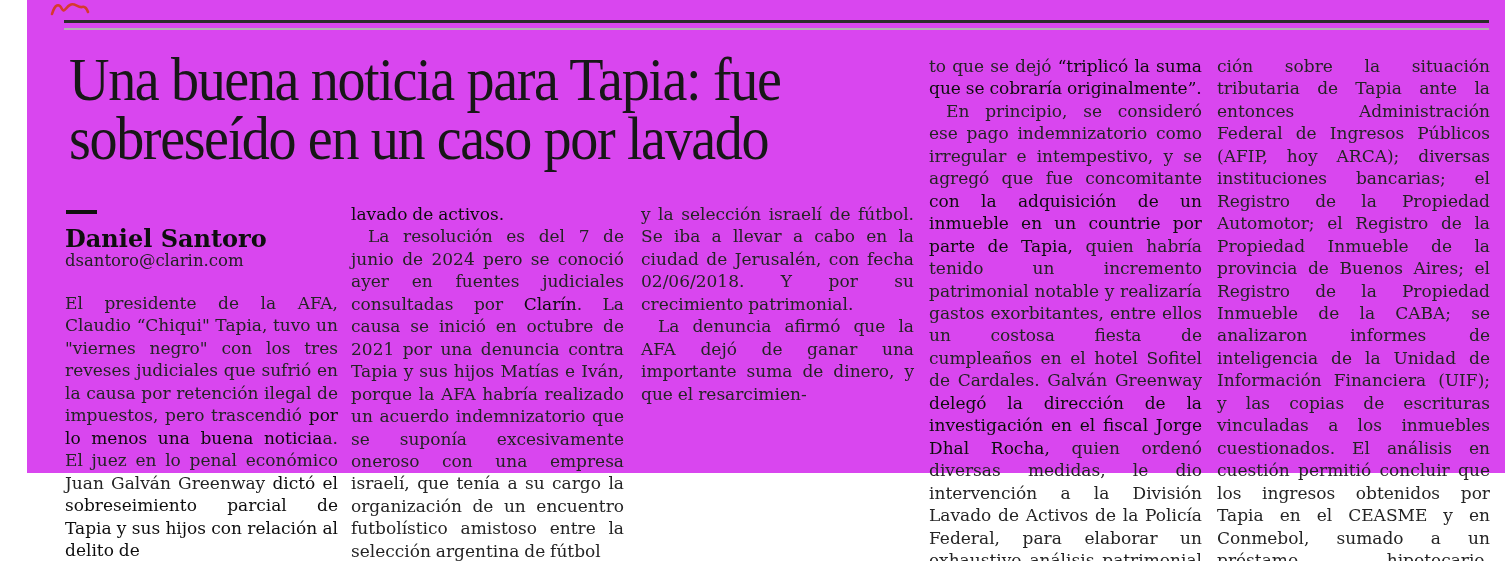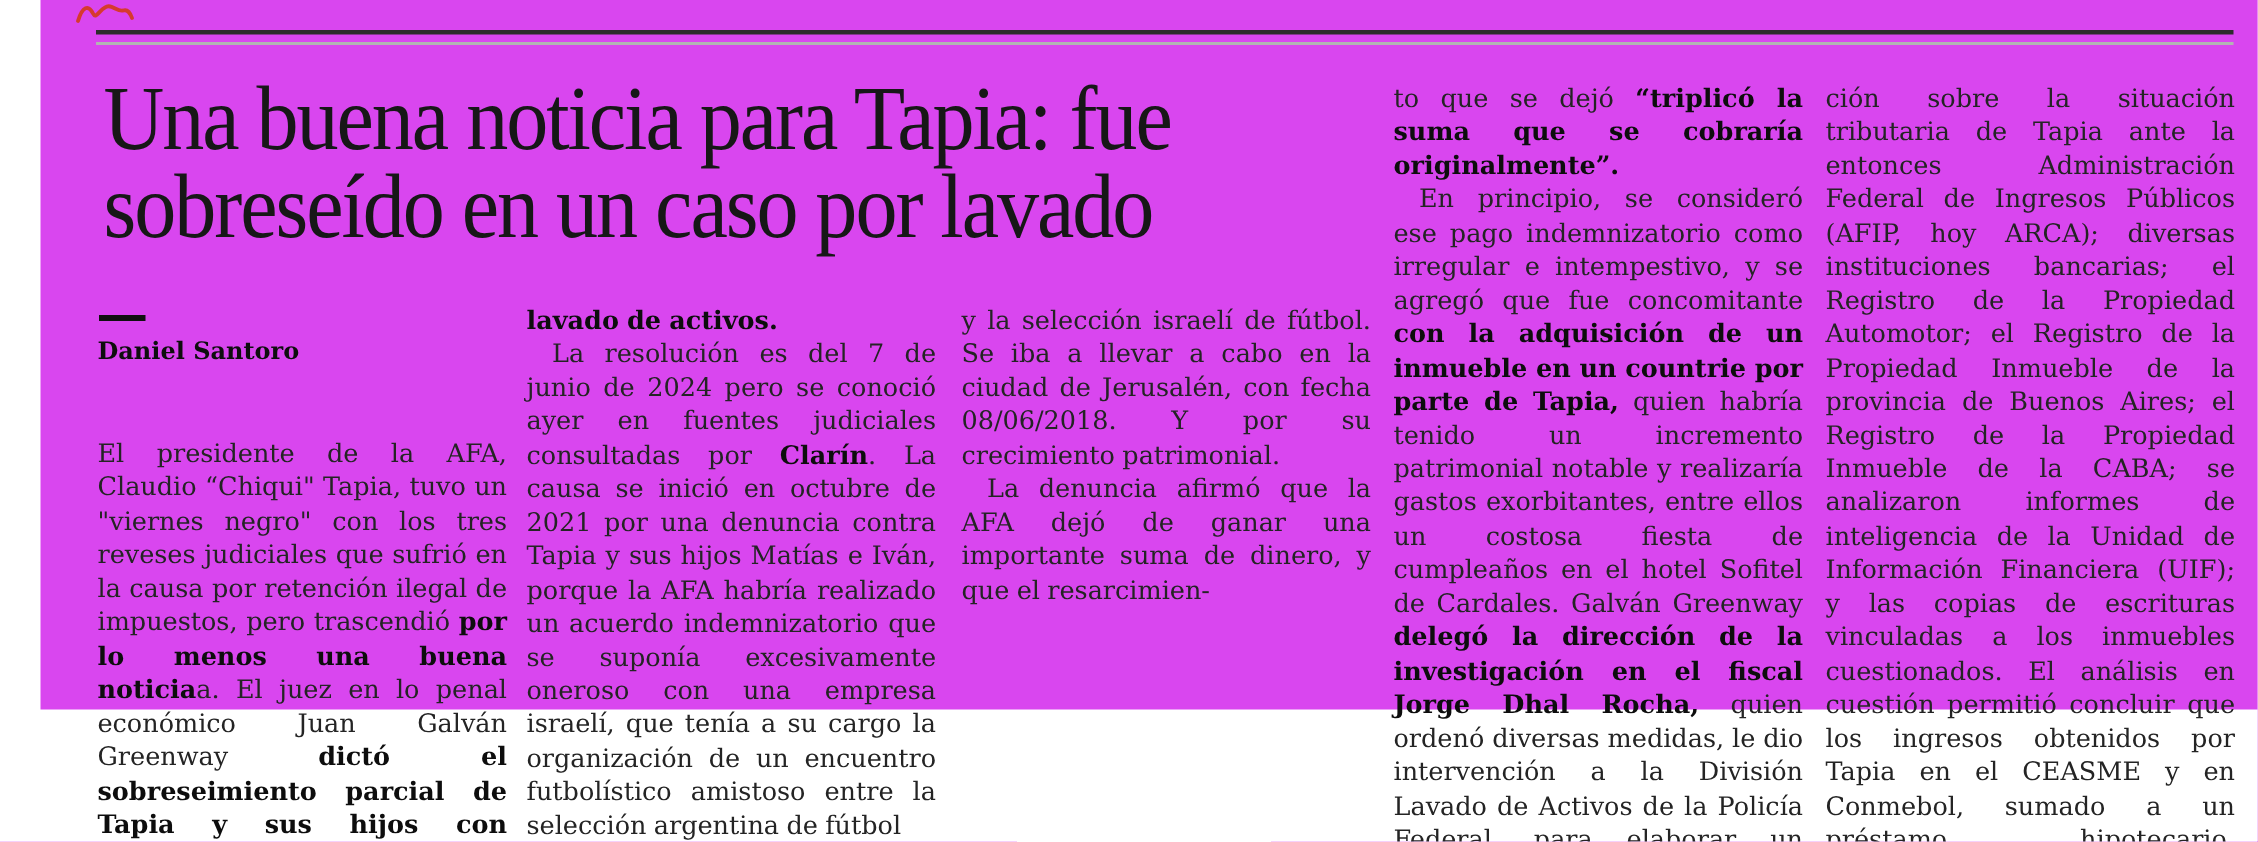--- a/index.html
+++ b/index.html
@@ -9,29 +9,29 @@
   .top-rule{position:absolute;left:37px;top:20px;width:1425px;height:5px;
     border-top:3px solid #2c2c2c;border-bottom:2px solid #b3b3b3;}
 
   .red-mark{position:absolute;left:23px;top:1px;width:40px;height:17px;}
 
   .headline{position:absolute;left:42px;top:50px;color:#171717;}
   .hl{font-family:"Liberation Serif",serif;font-size:61px;line-height:59px;
     white-space:nowrap;letter-spacing:-1.5px;transform:scaleX(0.92);transform-origin:0 0;}
 
   .byline-rule{position:absolute;left:39px;top:210px;width:31px;height:3.5px;background:#101010;}
-  .author{position:absolute;left:38px;top:224px;font-size:16px;font-weight:bold;color:#0e0e0e;text-align:center;}
+  .author{position:absolute;left:38px;top:224px;font-size:24px;font-weight:bold;color:#0e0e0e;text-align:center;}
   .email{position:absolute;left:38px;top:251px;font-size:16.5px;color:#222222;}
 
   .col{position:absolute;width:273px;font-size:17px;line-height:22.45px;
     text-align:justify;text-align-last:left;color:#242424;
     font-family:"DejaVu Serif",serif;word-spacing:-0.5px;}
   .col p{margin:0;padding:0;}
   .col p.indent{text-indent:17px;}
-  .b{font-weight:bold;color:#0d0d0d;}
+  .b{font-weight:normal;color:#0d0d0d;}
 
   .col-0{left:38px;top:292px;}
   .col-1{left:324px;top:203px;}
   .col-2{left:614px;top:203px;}
   .col-3{left:902px;top:55px;}
   .col-4{left:1190px;top:55px;}
 </style>
 </head>
 <body>
 
@@ -43,31 +43,32 @@
 
   <div class="top-rule"></div>
 
   <div class="headline">
     <div class="hl">Una buena noticia para Tapia: fue</div>
     <div class="hl">sobreseído en un caso por lavado</div>
   </div>
 
   <div class="byline-rule"></div>
   <div class="author">Daniel Santoro</div>
+  <div class="email">dsantoro@clarin.com</div>
 
   <div id="columns-root">
       <div class="col col-0">
         <p class=""><span>El presidente de la AFA, Claudio “Chiqui" Tapia, tuvo un "viernes negro" con los tres reveses judiciales que sufrió en la causa por retención ilegal de impuestos, pero trascendió </span><span class="b">por lo menos una buena noticia</span><span>a. El juez en lo penal económico Juan Galván Greenway </span><span class="b">dictó el sobreseimiento parcial de Tapia y sus hijos con relación al delito de</span></p>
       </div>
       <div class="col col-1">
         <p class=""><span class="b">lavado de activos.</span></p>
         <p class="indent"><span>La resolución es del 7 de junio de 2024 pero se conoció ayer en fuentes judiciales consultadas por </span><span class="b">Clarín</span><span>. La causa se inició en octubre de 2021 por una denuncia contra Tapia y sus hijos Matías e Iván, porque la AFA habría realizado un acuerdo indemnizatorio que se suponía excesivamente oneroso con una empresa israelí, que tenía a su cargo la organización de un encuentro futbolístico amistoso entre la selección argentina de fútbol</span></p>
       </div>
       <div class="col col-2">
-        <p class=""><span>y la selección israelí de fútbol. Se iba a llevar a cabo en la ciudad de Jerusalén, con fecha 08/06/2018. Y por su crecimiento patrimonial.</span></p>
+        <p class=""><span>y la selección israelí de fútbol. Se iba a llevar a cabo en la ciudad de Jerusalén, con fecha 02/06/2018. Y por su crecimiento patrimonial.</span></p>
         <p class="indent"><span>La denuncia afirmó que la AFA dejó de ganar una importante suma de dinero, y que el resarcimien-</span></p>
       </div>
       <div class="col col-3">
         <p class=""><span>to que se dejó </span><span class="b">“triplicó la suma que se cobraría originalmente”.</span></p>
         <p class="indent"><span>En principio, se consideró ese pago indemnizatorio como irregular e intempestivo, y se agregó que fue concomitante </span><span class="b">con la adquisición de un inmueble en un countrie por parte de Tapia,</span><span> quien habría tenido un incremento patrimonial notable y realizaría gastos exorbitantes, entre ellos un costosa fiesta de cumpleaños en el hotel Sofitel de Cardales. Galván Greenway </span><span class="b">delegó la dirección de la investigación en el fiscal Jorge Dhal Rocha,</span><span> quien ordenó diversas medidas, le dio intervención a la División Lavado de Activos de la Policía Federal, para elaborar un exhaustivo análisis patrimonial de Tapia y sus hijos. Además, se recabó además informa-</span></p>
       </div>
       <div class="col col-4">
         <p class=""><span>ción sobre la situación tributaria de Tapia ante la entonces Administración Federal de Ingresos Públicos (AFIP, hoy ARCA); diversas instituciones bancarias; el Registro de la Propiedad Automotor; el Registro de la Propiedad Inmueble de la provincia de Buenos Aires; el Registro de la Propiedad Inmueble de la CABA; se analizaron informes de inteligencia de la Unidad de Información Financiera (UIF); y las copias de escrituras vinculadas a los inmuebles cuestionados. El análisis en cuestión permitió concluir que los ingresos obtenidos por Tapia en el CEASME y en Conmebol, sumado a un préstamo hipotecario, "justificaban la adquisición de la vivienda y automotores BMW que se registraban en la familia". </span></p>
       </div>
     </div>

